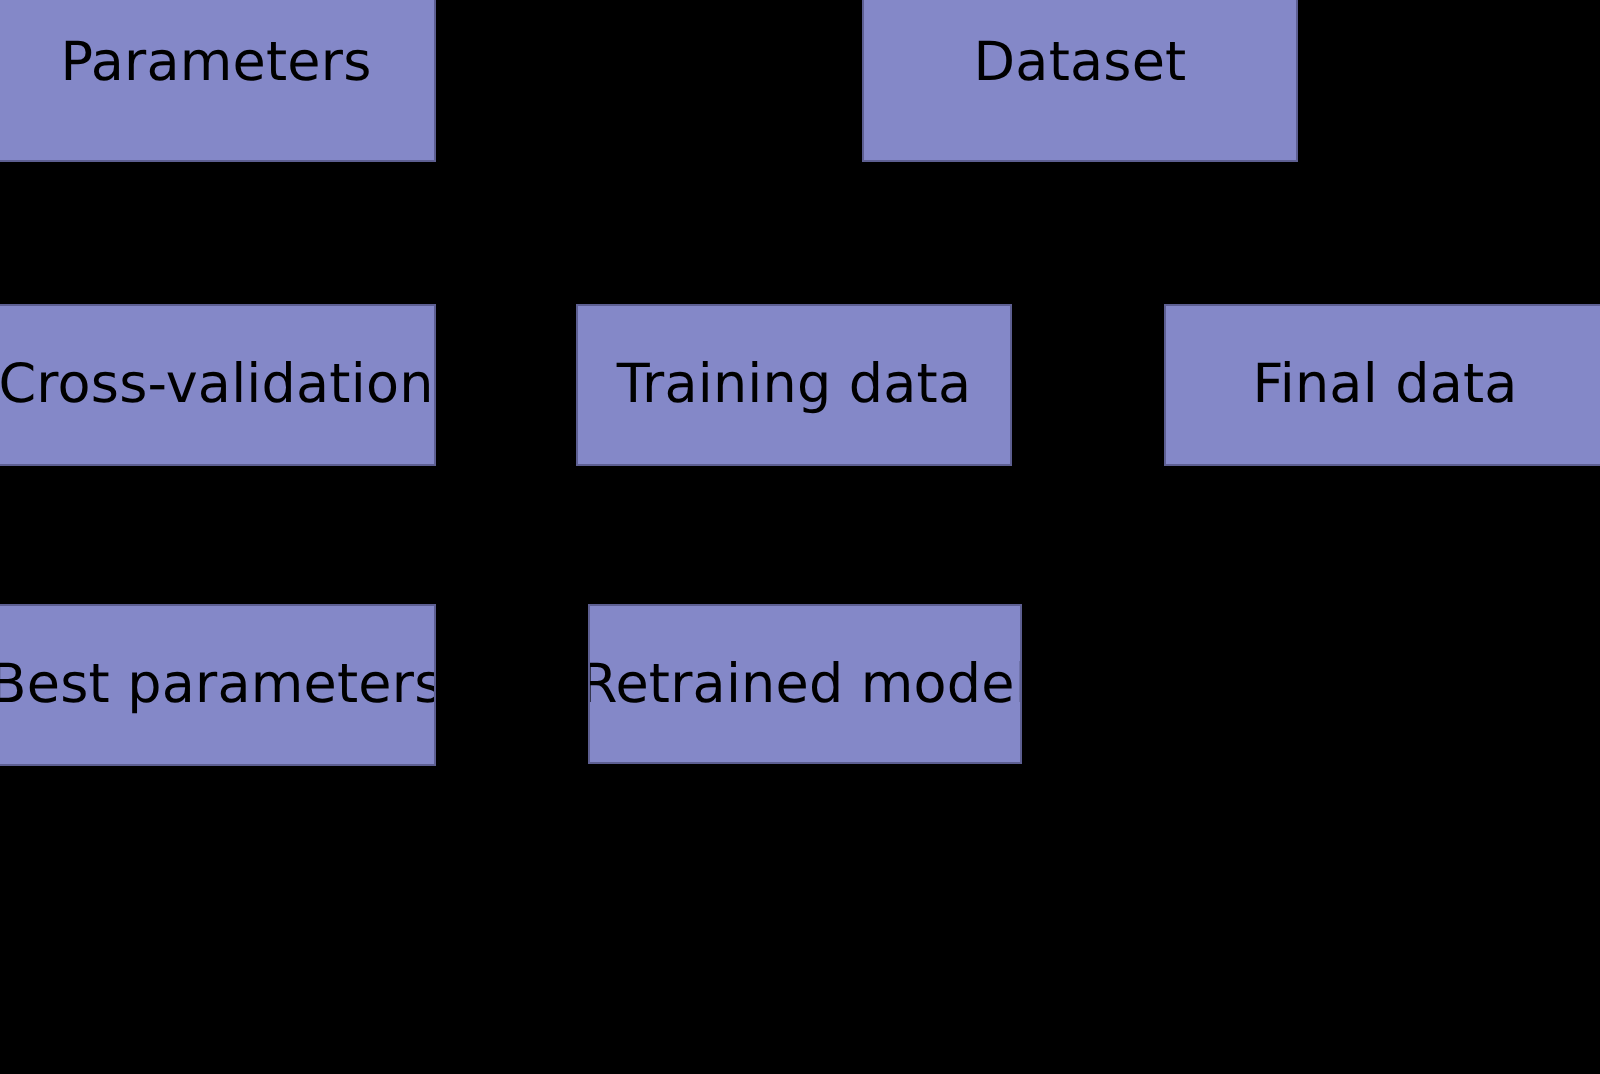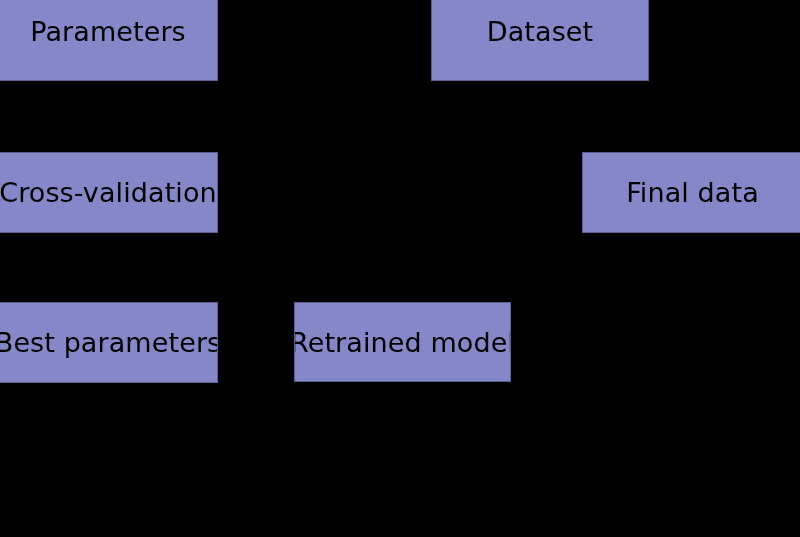--- a/index.html
+++ b/index.html
@@ -57,20 +57,23 @@
   </div>
 
   <div class="node n-dataset">
     <span class="node-label">Dataset</span>
   </div>
 
   <div class="node n-cross-validation">
     <span class="node-label">Cross-validation</span>
   </div>
 
+  <div class="node n-training-data">
+    <span class="node-label">Training data</span>
+  </div>
 
   <div class="node n-test-data">
     <span class="node-label">Final data</span>
   </div>
 
   <div class="node n-best-parameters">
     <span class="node-label">Best parameters</span>
   </div>
 
   <div class="node n-retrained-model">

